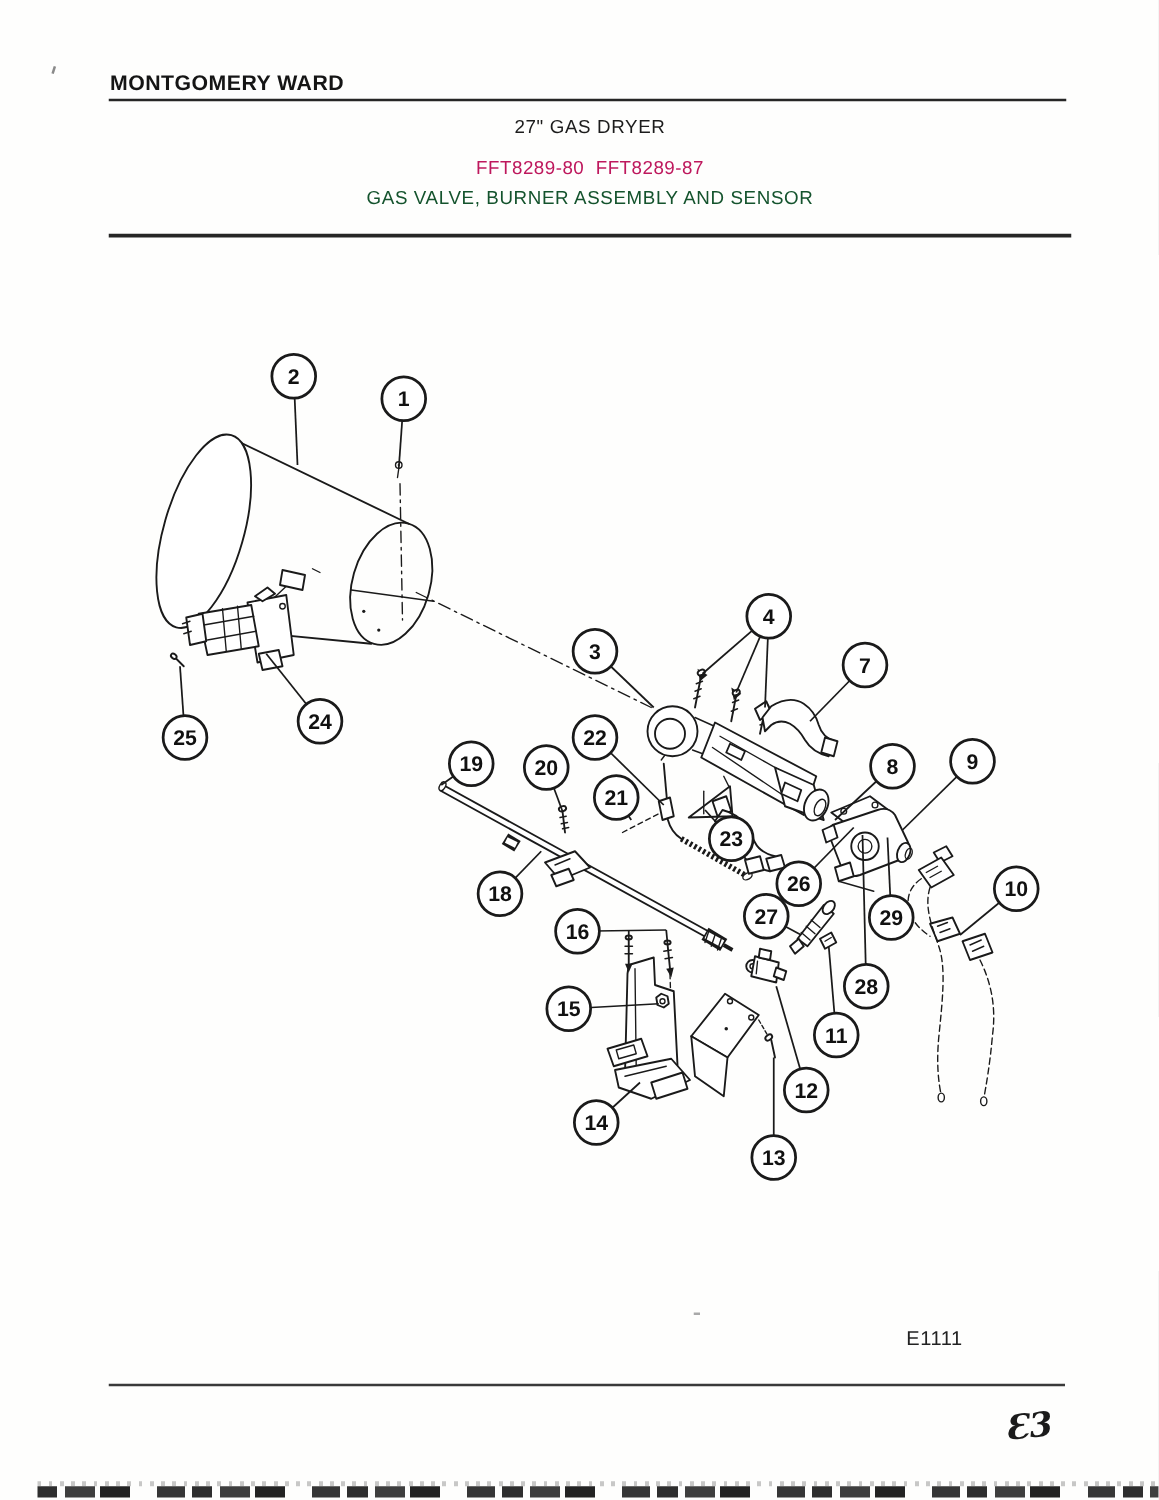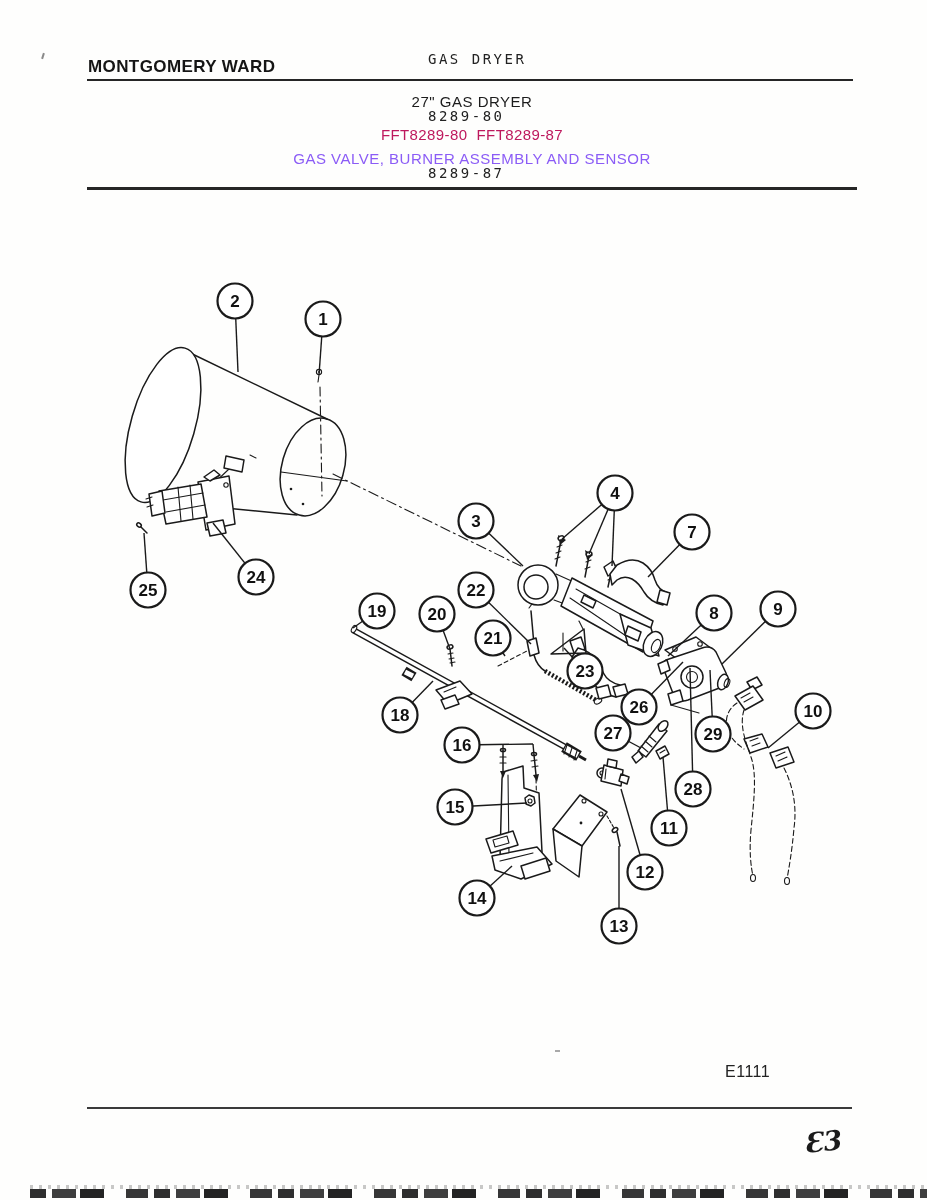--- a/index.html
+++ b/index.html
@@ -9,21 +9,21 @@
   .typed{left:428px;top:12px;font-family:"DejaVu Sans Mono",monospace;font-size:14px;
          line-height:19px;letter-spacing:2.5px;color:#222;white-space:pre;}
   .brand{left:88px;top:57px;font-size:17px;font-weight:bold;letter-spacing:.4px;color:#151515;text-align:center;}
   .rule{background:#262626;}
   .rule-top{left:87px;top:79px;width:766px;height:2px;}
   .rule-mid{left:87px;top:187px;width:770px;height:3px;}
   .rule-bot{left:87px;top:1107px;width:765px;height:2px;background:#3a3a3a;}
   .titles{left:87px;top:0;width:770px;text-align:center;}
   .t1{top:93px;font-size:15px;letter-spacing:.5px;color:#1c1c1c;}
   .t2{top:126px;font-size:15px;letter-spacing:.4px;color:#be185d;white-space:pre;}
-  .t3{top:150px;font-size:15px;letter-spacing:.5px;color:#8b5cf6;}
+  .t3{top:150px;font-size:15px;letter-spacing:.5px;color:#14532d;}
   .titles .abs{left:0;width:100%;}
   .ecode{left:725px;top:1063px;font-size:16px;font-weight:normal;letter-spacing:.5px;color:#222;}
   .emark{left:804px;top:1126px;font-family:"DejaVu Serif",serif;font-style:italic;font-weight:bold;
          font-size:27px;color:#1b1b1b;transform:rotate(-6deg);}
   .speck-a{left:42px;top:53px;width:2px;height:6px;background:#8a8a8a;transform:rotate(18deg);}
   .speck-b{left:555px;top:1050px;width:5px;height:2px;background:#a9a9a9;}
   .noise{left:30px;top:1189px;width:897px;height:9px;opacity:.92;
     background:repeating-linear-gradient(90deg,
       #1d1d1d 0 16px, transparent 16px 22px,
       #2e2e2e 22px 46px, transparent 46px 50px,
@@ -34,25 +34,20 @@
   svg .ln{stroke:#1a1a1a;stroke-width:1.5;fill:none;stroke-linecap:round;stroke-linejoin:round;}
   svg .thin{stroke-width:1.1;}
   svg .wt{fill:#fff;}
   svg text.callout-num{font-family:"Liberation Sans",sans-serif;font-weight:bold;font-size:17px;fill:#111;}
 </style>
 </head>
 <body>
 
 <div class="page">
 
-  <div class="abs typed">
-    <div>GAS DRYER</div>
-    <div>8289-80</div>
-    <div>8289-87</div>
-  </div>
 
   <div class="abs brand">MONTGOMERY WARD</div>
   <div class="abs rule rule-top"></div>
 
   <div class="abs titles">
     <div class="abs t1">27" GAS DRYER</div>
     <div class="abs t2">FFT8289-80  FFT8289-87</div>
     <div class="abs t3">GAS VALVE, BURNER ASSEMBLY AND SENSOR</div>
   </div>
   <div class="abs rule rule-mid"></div>

